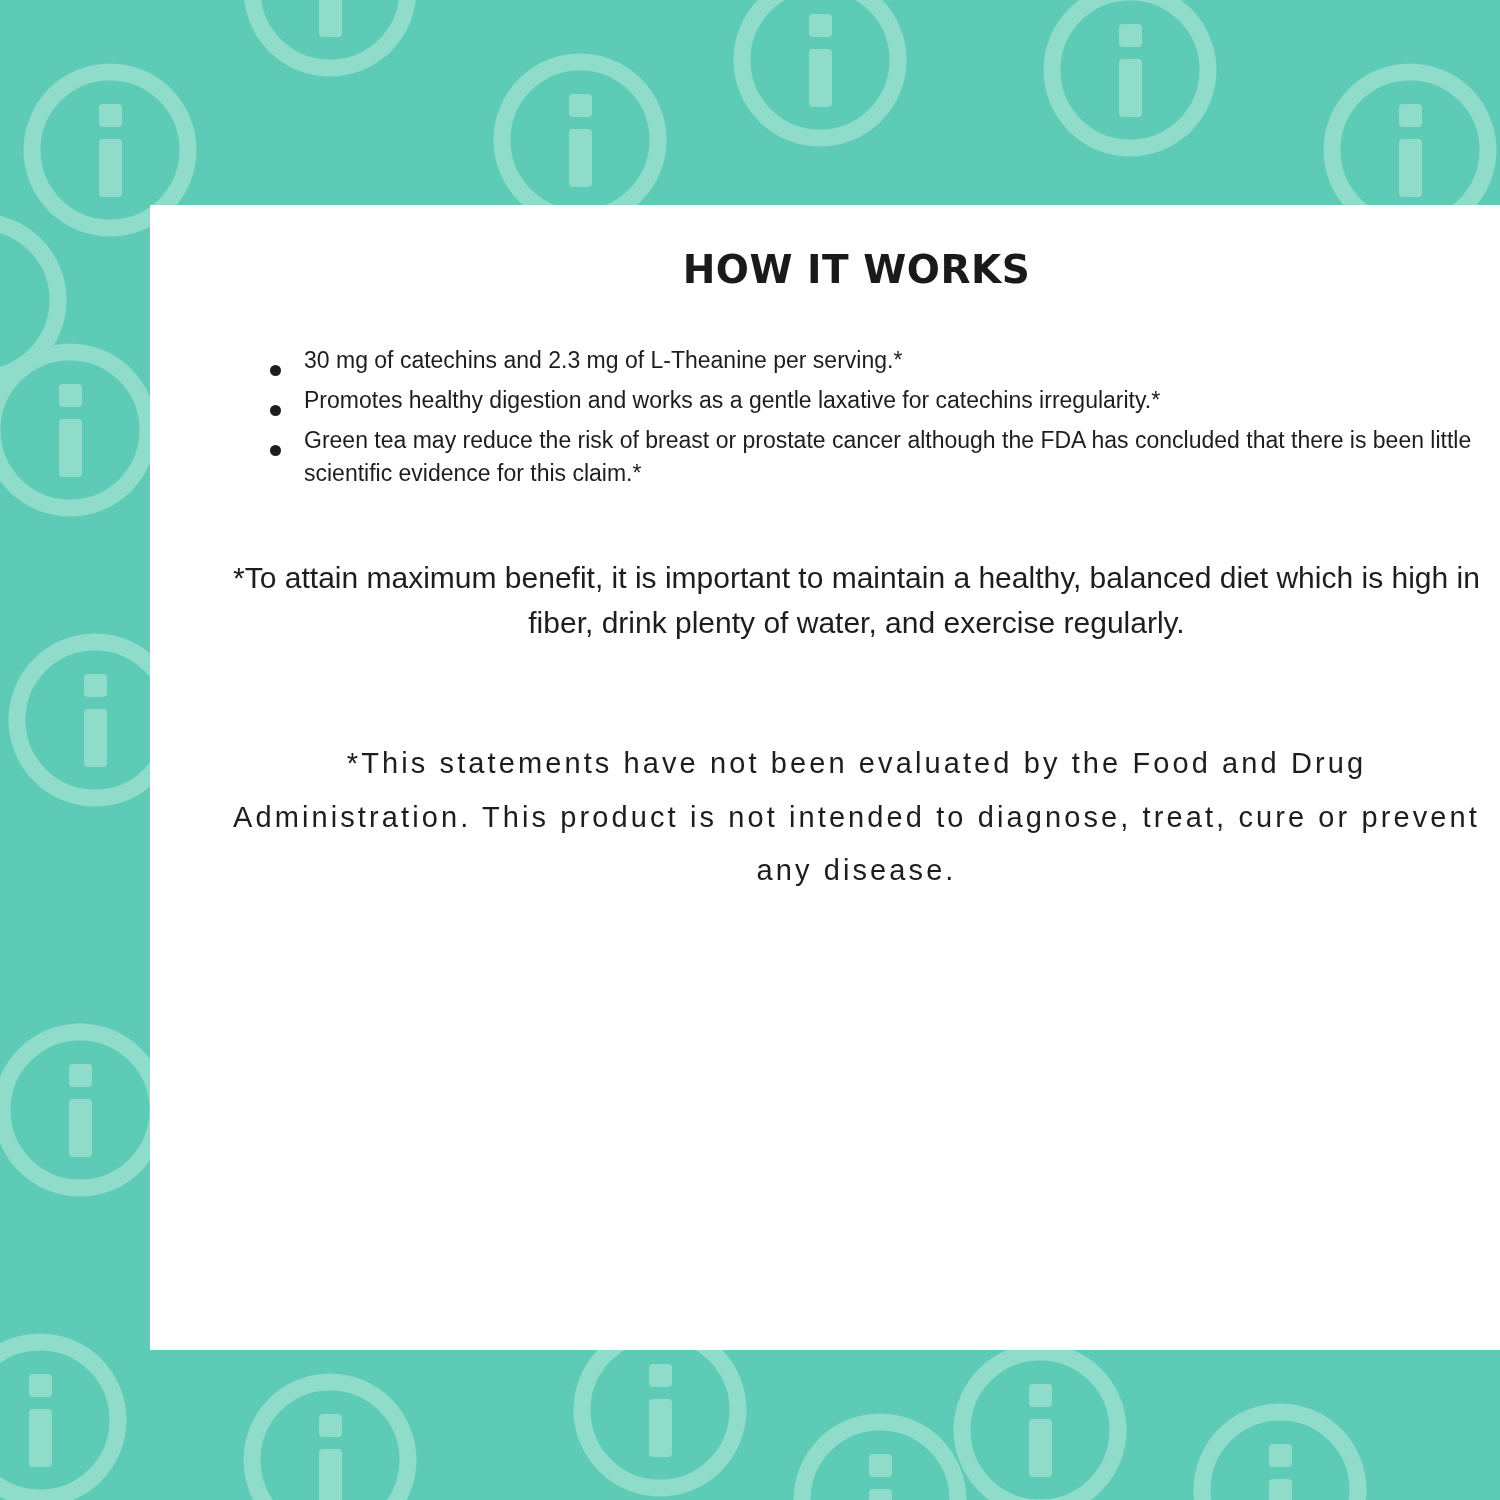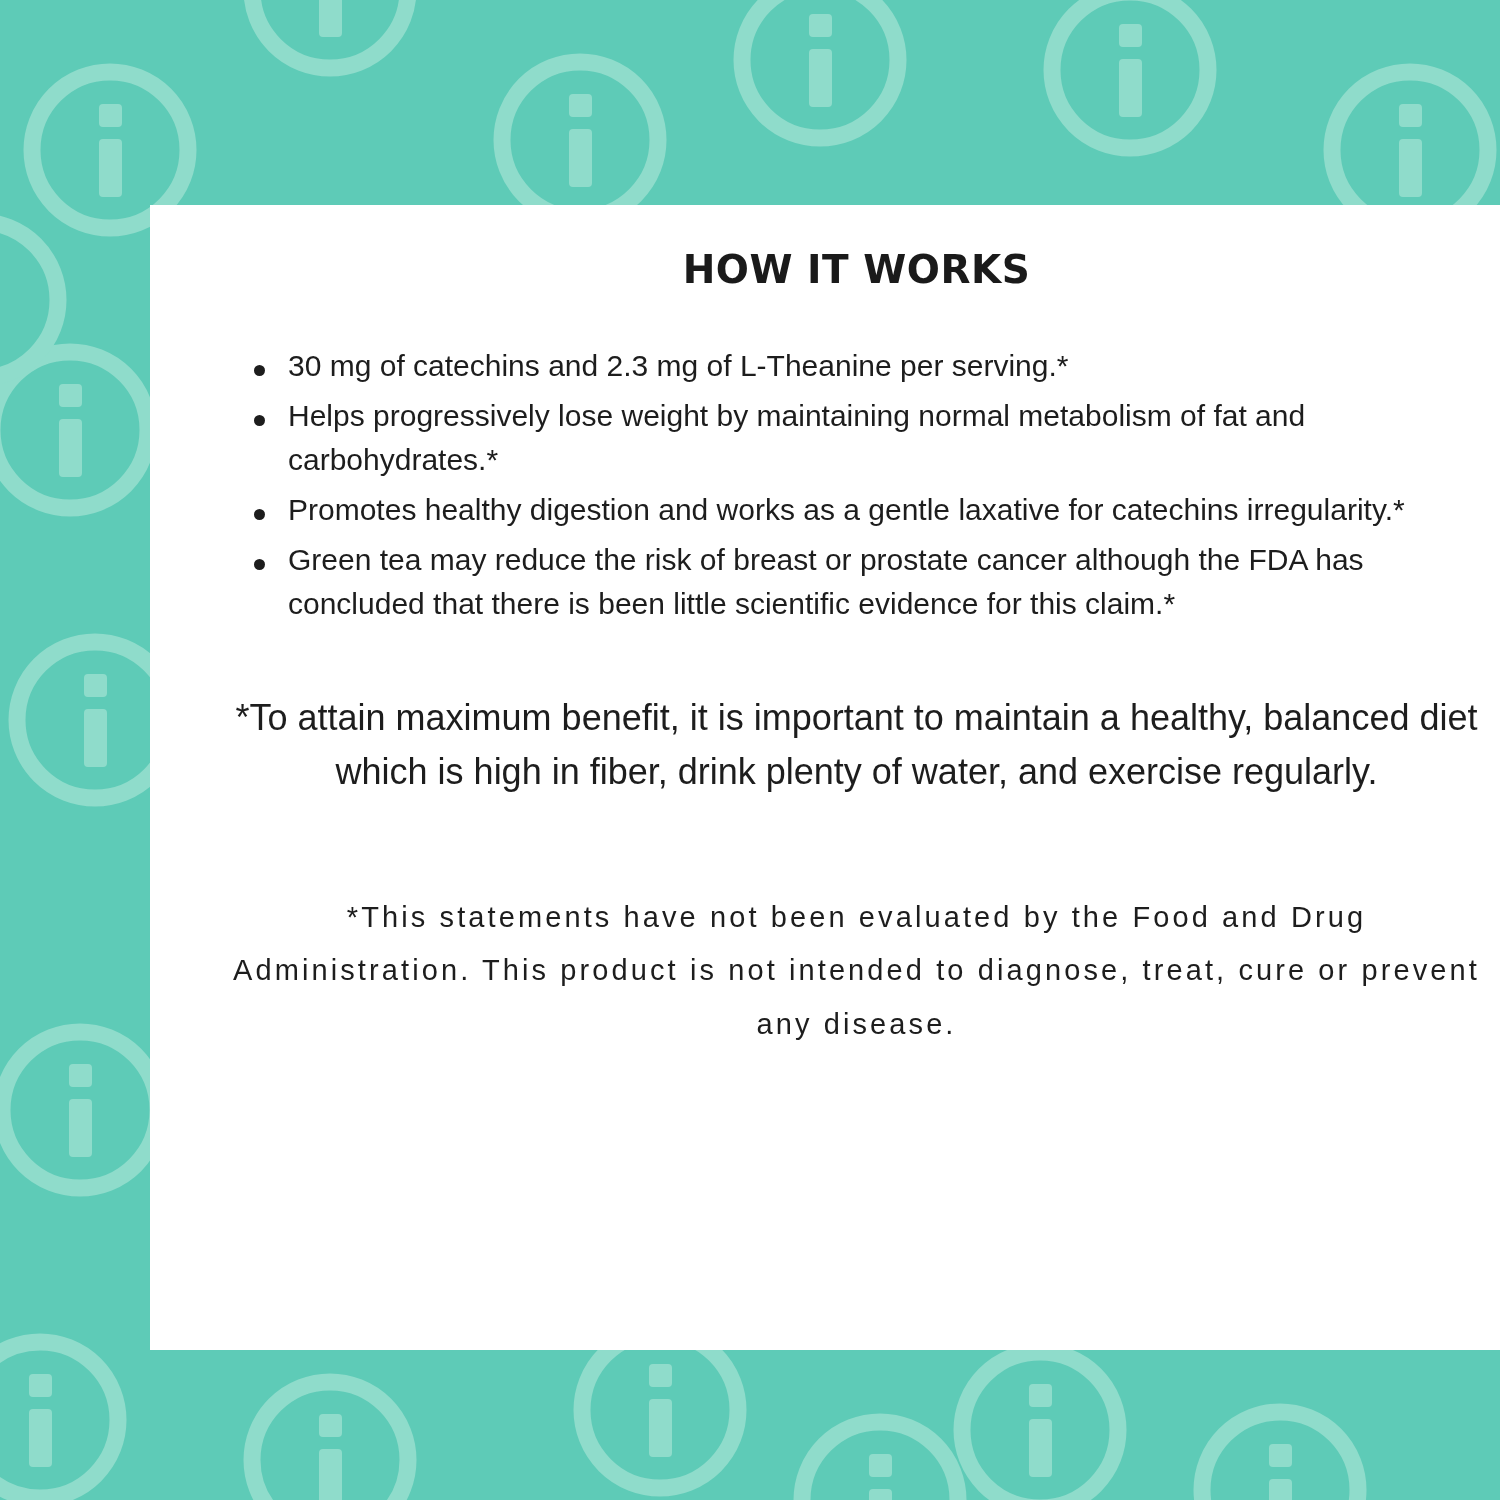--- a/index.html
+++ b/index.html
@@ -54,41 +54,41 @@
     margin: 0 0 52px 0;
   }
 
   #benefits {
     list-style: none;
     margin: 0;
     padding: 0 20px 0 78px;
   }
   #benefits li {
     position: relative;
-    font-size: 30px;
+    font-size: 23px;
     line-height: 1.47;
     color: #1d1d1d;
-    margin: 0 0 6px 0;
+    margin: 0 0 6px 16px;
     font-family: "Liberation Sans", sans-serif;
   }
   #benefits li::before {
     content: "";
     position: absolute;
     left: -34px;
     top: 21px;
     width: 11px;
     height: 11px;
     background: #1d1d1d;
     border-radius: 50%;
   }
 
   #note {
     margin: 64px 14px 12px 14px;
     text-align: center;
-    font-size: 36px;
+    font-size: 30px;
     line-height: 1.5;
     color: #1d1d1d;
     font-family: "Liberation Sans", sans-serif;
   }
 
   #disclaimer {
     margin: 92px 22px 0 22px;
     text-align: center;
     font-size: 29px;
     line-height: 1.85;
@@ -138,21 +138,20 @@
       <use href="#infoicon" x="1280" y="1490"></use>
       <use href="#infoicon" x="880" y="1500"></use>
     </g>
   </svg>
 
   <div id="card">
     <h1 id="card-title">HOW IT WORKS</h1>
 
     <ul id="benefits">
       <li>30 mg of catechins and 2.3 mg of L-Theanine per serving.*</li>
-      <li>Helps progressively lose weight by maintaining normal metabolism of fat and carbohydrates.*</li>
       <li>Promotes healthy digestion and works as a gentle laxative for catechins irregularity.*</li>
       <li>Green tea may reduce the risk of breast or prostate cancer although the FDA has concluded that there is been little scientific evidence for this claim.*</li>
     </ul>
 
     <p id="note">*To attain maximum benefit, it is important to maintain a healthy, balanced diet which is high in fiber, drink plenty of water, and exercise regularly.</p>
 
     <p id="disclaimer">*This statements have not been evaluated by the Food and Drug Administration. This product is not intended to diagnose, treat, cure or prevent any disease.</p>
   </div>
 </div>
 

